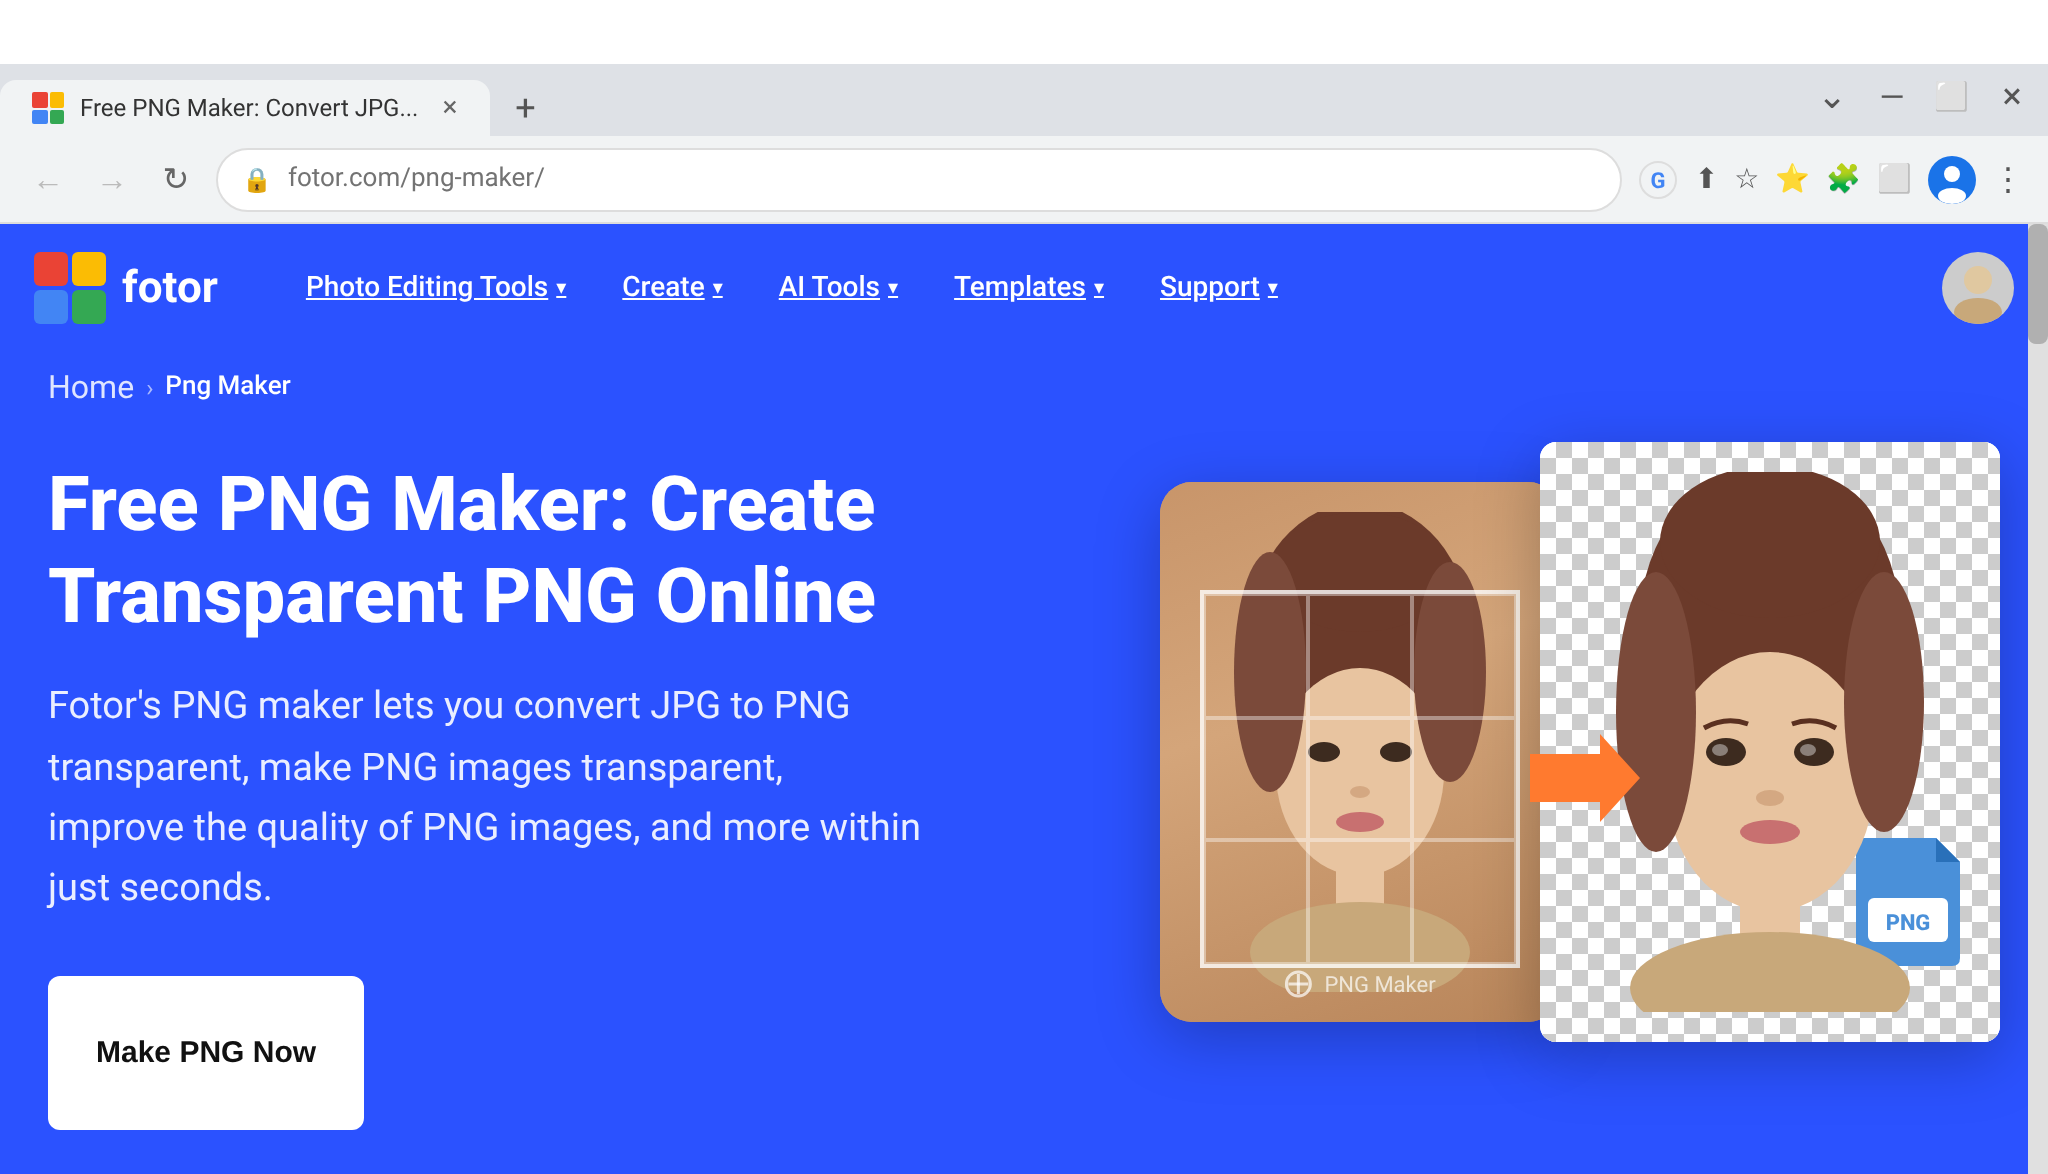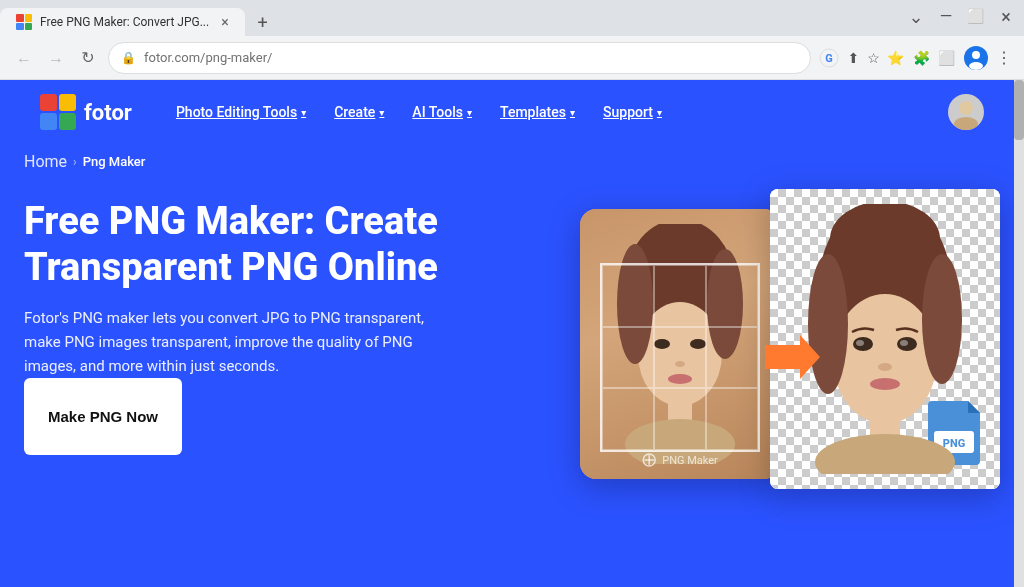--- a/index.html
+++ b/index.html
@@ -18,79 +18,79 @@
     .nav-btn.disabled { color: #bbb; cursor: default; }
     .address-input { flex: 1; display: flex; align-items: center; background: white; border: 1px solid #ddd; border-radius: 20px; padding: 4px 12px; gap: 8px; height: 32px; }
     .lock-icon { font-size: 12px; color: #555; }
     .address-text { font-size: 13px; color: #737373; flex: 1; }
     .profile-circle { width: 24px; height: 24px; border-radius: 50%; background: #1a73e8; display: flex; align-items: center; justify-content: center; overflow: hidden; }
 
     
     .website { background: #2B52FF; width: 100%; height: calc(587px - 80px); position: relative; overflow: hidden; }
 
     
-    .site-nav { display: flex; align-items: center; padding: 0 40px; height: 64px; background: #2B52FF; gap: 0; }
+    .site-nav { display: flex; align-items: center; padding: 0 17px; height: 64px; background: #2B52FF; gap: 0; }
     .logo { display: flex; align-items: center; gap: 8px; margin-right: 32px; }
     .logo-grid { display: grid; grid-template-columns: 1fr 1fr; gap: 2px; width: 36px; height: 36px; }
     .logo-grid span { display: block; border-radius: 3px; }
     .logo-text { font-size: 22px; font-weight: 700; color: white; }
     .nav-items { display: flex; align-items: center; gap: 4px; flex: 1; }
     .nav-item { display: flex; align-items: center; gap: 4px; color: white; font-size: 14px; font-weight: 500; padding: 8px 12px; cursor: pointer; white-space: nowrap; text-decoration: underline; }
     .nav-item .chevron { font-size: 10px; }
     .nav-right { display: flex; align-items: center; gap: 8px; }
     .profile-avatar { width: 36px; height: 36px; border-radius: 50%; background: #ccc; overflow: hidden; display: flex; align-items: center; justify-content: center; }
 
     
     .breadcrumb { padding: 8px 24px; display: flex; align-items: center; gap: 6px; background: #2B52FF; }
     .breadcrumb-item { color: rgba(255,255,255,0.85); font-size: 16px; cursor: pointer; text-align: center; }
     .breadcrumb-sep { color: rgba(255,255,255,0.6); font-size: 12px; }
     .breadcrumb-current { color: white; font-size: 13px; font-weight: 500; }
 
     
     .hero { display: flex; padding: 20px 24px 0; position: relative; justify-content: flex-end; }
     .hero-left { flex: 1; padding-right: 20px; }
     .hero-title { font-size: 38px; font-weight: 800; color: white; line-height: 1.2; margin-bottom: 16px; }
-    .hero-desc { font-size: 15px; color: rgba(255,255,255,0.9); line-height: 1.6; max-width: 440px; }
+    .hero-desc { font-size: 19px; color: rgba(255,255,255,0.9); line-height: 1.6; max-width: 440px; margin-bottom: 28px; }
     .cta-btn { background: white; color: #111; border: none; border-radius: 6px; padding: 30px 24px; font-size: 15px; font-weight: 700; cursor: pointer; display: inline-block; }
     .hero-right { position: relative; width: 420px; height: 320px; flex-shrink: 0; }
 
     
     .img-card-before { position: absolute; left: 0; top: 10px; width: 200px; height: 270px; border-radius: 16px; overflow: hidden; background: #c8956a; box-shadow: 0 8px 32px rgba(0,0,0,0.25); }
     .img-card-after { position: absolute; right: 0; top: -10px; width: 230px; height: 300px; border-radius: 8px; overflow: hidden; background: white; box-shadow: 0 8px 32px rgba(0,0,0,0.25); display: flex; align-items: center; justify-content: center; }
 
     .face-bg { width: 100%; height: 100%; background: linear-gradient(160deg, #c8956a 0%, #d4a57a 40%, #b8855a 100%); position: relative; display: flex; align-items: center; justify-content: center; }
 
     
     .checker-bg { width: 100%; height: 100%; background-image: linear-gradient(45deg, #ccc 25%, transparent 25%), linear-gradient(-45deg, #ccc 25%, transparent 25%), linear-gradient(45deg, transparent 75%, #ccc 75%), linear-gradient(-45deg, transparent 75%, #ccc 75%); background-size: 16px 16px; background-position: 0 0, 0 8px, 8px -8px, -8px 0px; background-color: white; position: relative; display: flex; align-items: center; justify-content: center; }
 
     
     .grid-overlay { position: absolute; top: 20%; left: 10%; width: 80%; height: 70%; border: 2px solid rgba(255,255,255,0.8); display: grid; grid-template-columns: 1fr 1fr 1fr; grid-template-rows: 1fr 1fr 1fr; }
     .grid-cell { border: 1px solid rgba(255,255,255,0.4); }
 
     
     .arrow-between { position: absolute; left: 185px; top: 50%; transform: translateY(-50%); z-index: 10; }
 
     
-    .png-badge { position: absolute; bottom: 20px; right: 20px; }
+    .png-badge { position: absolute; bottom: 34px; right: 20px; }
 
     
     .watermark { position: absolute; bottom: 12px; left: 50%; transform: translateX(-50%); display: flex; align-items: center; gap: 6px; color: rgba(255,255,255,0.7); font-size: 11px; }
 
     
     .scrollbar { position: absolute; right: 0; top: 0; bottom: 0; width: 10px; background: #e0e0e0; }
     .scrollbar-thumb { position: absolute; top: 0; width: 10px; height: 60px; background: #b0b0b0; border-radius: 4px; }
 
     
     .tab-bar-wrap { position: relative; }
   </style>
 </head>
 <body>
 
 <div class="tab-bar-wrap">
-  <div class="tab-bar" style="position:relative;">
+  <div class="tab-bar" style="position:relative;margin-top:32px;">
     <div class="tab">
       <div class="tab-favicon">
         <div class="tab-favicon-grid">
           <span style="background:#EA4335;"></span>
           <span style="background:#FBBC04;"></span>
           <span style="background:#4285F4;"></span>
           <span style="background:#34A853;"></span>
         </div>
       </div>
       <span class="tab-title">Free PNG Maker: Convert JPG...</span>

